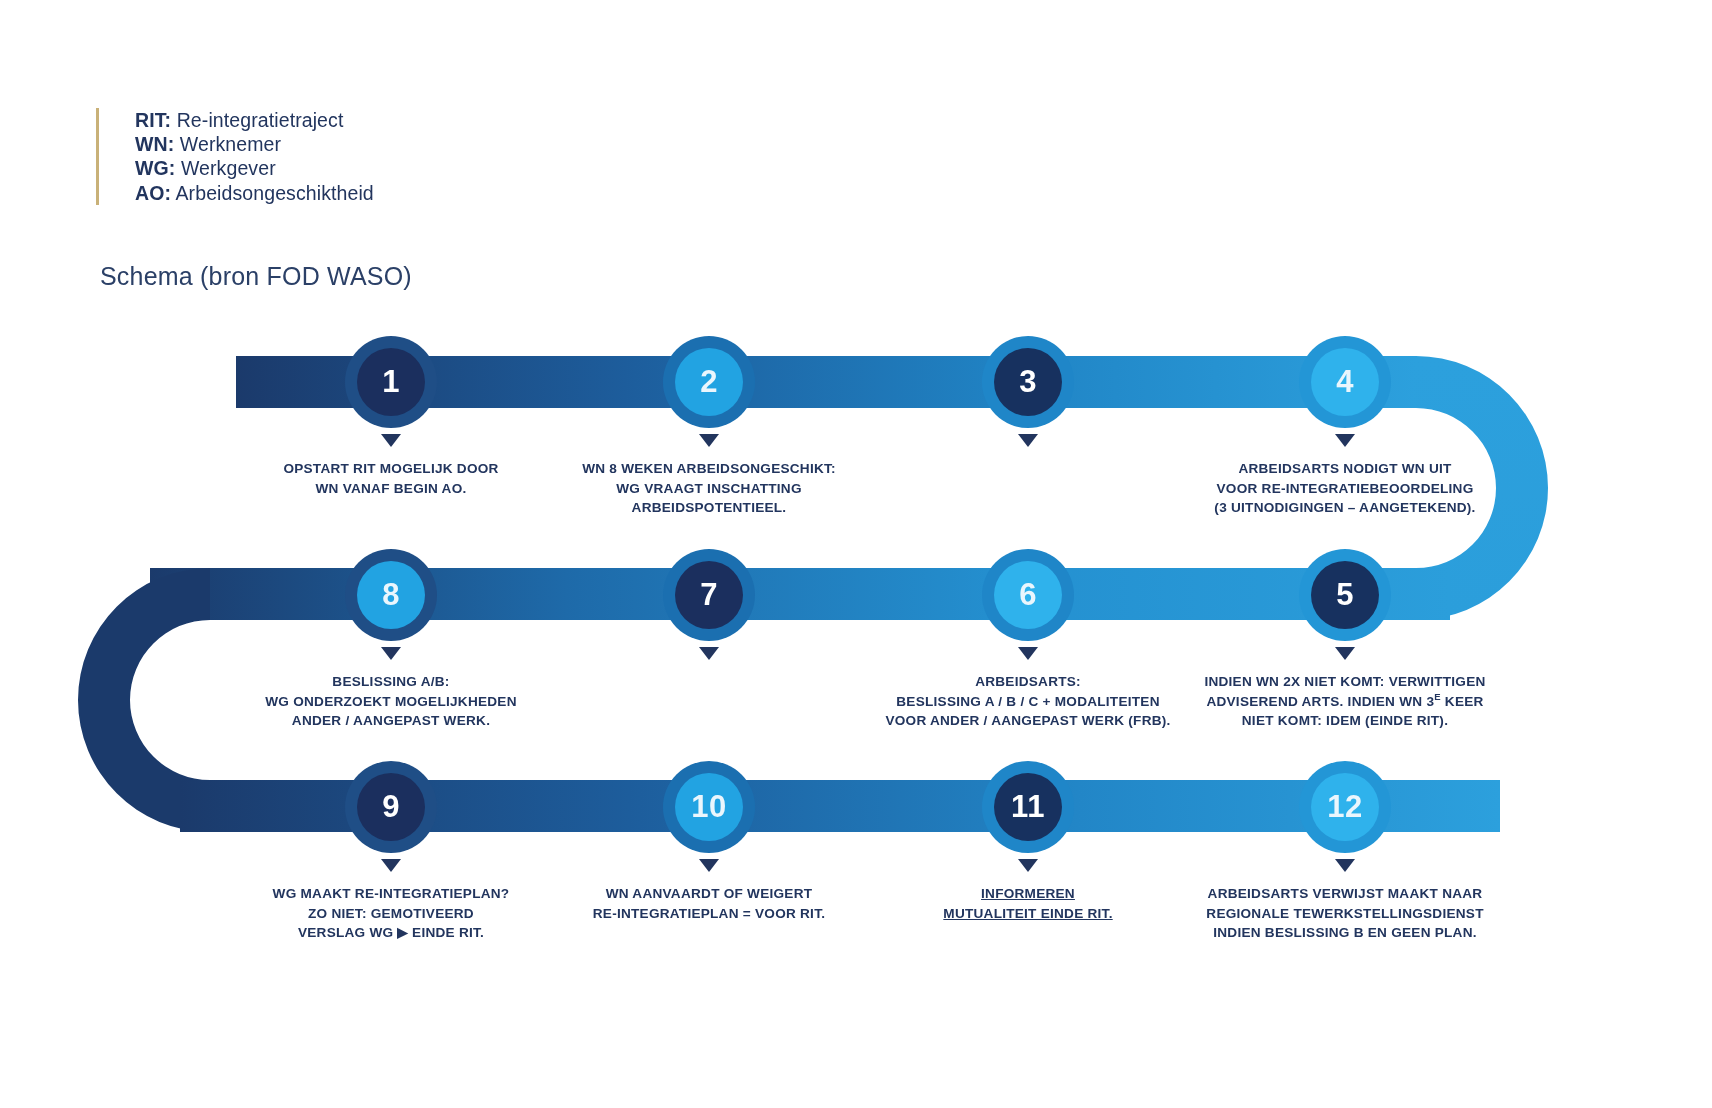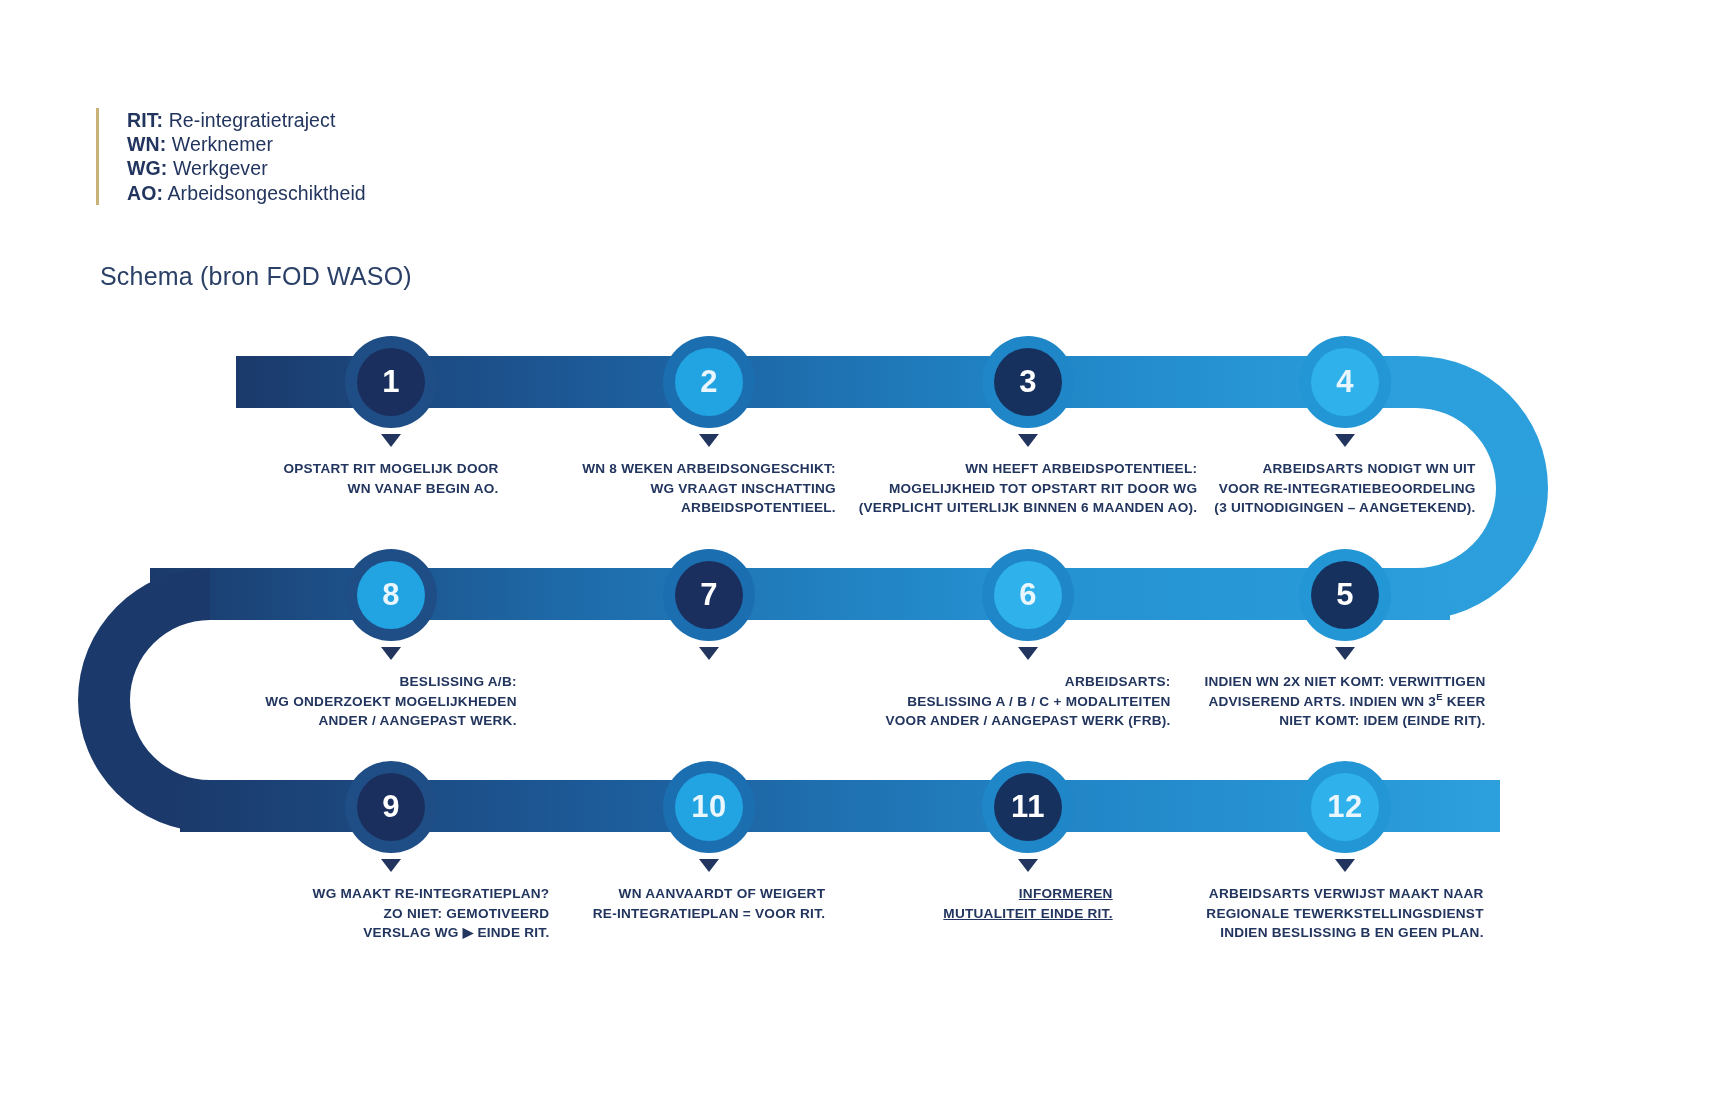--- a/index.html
+++ b/index.html
@@ -13,21 +13,21 @@
     position: relative;
     font-family: "Liberation Sans", sans-serif;
     overflow: hidden;
   }
 
   
   #legend {
     position: absolute;
     left: 96px;
     top: 108px;
-    padding-left: 28px;
+    padding-left: 36px;
     border-left: 3px solid #c9b178;
   }
   .legend-line {
     font-size: 19.5px;
     line-height: 24.2px;
     color: #22355e;
     white-space: nowrap;
     letter-spacing: 0.1px;
   }
   .legend-abbr { font-weight: bold; }
@@ -99,21 +99,21 @@
     position: absolute;
     transform: translateX(-50%);
     text-align: center;
     color: #22355e;
     font-size: 13.6px;
     font-weight: bold;
     line-height: 19.5px;
     letter-spacing: 0.25px;
     white-space: nowrap;
   }
-  .caption .cap-line { display: block; text-align: right; }
+  .caption .cap-line { display: block; }
   .caption sup {
     font-size: 9.5px;
     vertical-align: super;
     line-height: 0;
   }
 
   
   .pointer {
     position: absolute;
     width: 0;
@@ -243,46 +243,41 @@
 
   <div class="caption" style="left: 391px; top: 459px;">
       <span class="cap-line">OPSTART RIT MOGELIJK DOOR</span>
       <span class="cap-line">WN VANAF BEGIN AO.</span>
     </div>
   <div class="caption" style="left: 709px; top: 459px;">
       <span class="cap-line">WN 8 WEKEN ARBEIDSONGESCHIKT:</span>
       <span class="cap-line">WG VRAAGT INSCHATTING</span>
       <span class="cap-line">ARBEIDSPOTENTIEEL.</span>
     </div>
-  <div class="caption" style="left: 1028px; top: 459px;">
-      <span class="cap-line">WN HEEFT ARBEIDSPOTENTIEEL:</span>
-      <span class="cap-line">MOGELIJKHEID TOT OPSTART RIT DOOR WG</span>
-      <span class="cap-line">(VERPLICHT UITERLIJK BINNEN 6 MAANDEN AO).</span>
-    </div>
   <div class="caption" style="left: 1345px; top: 459px;">
       <span class="cap-line">ARBEIDSARTS NODIGT WN UIT</span>
       <span class="cap-line">VOOR RE-INTEGRATIEBEOORDELING</span>
       <span class="cap-line">(3 UITNODIGINGEN – AANGETEKEND).</span>
     </div>
   <div class="caption" style="left: 1345px; top: 672px;">
       <span class="cap-line">INDIEN WN 2X NIET KOMT: VERWITTIGEN</span>
       <span class="cap-line">ADVISEREND ARTS. INDIEN WN 3<sup>E</sup> KEER</span>
       <span class="cap-line">NIET KOMT: IDEM (EINDE RIT).</span>
     </div>
   <div class="caption" style="left: 1028px; top: 672px;">
       <span class="cap-line">ARBEIDSARTS:</span>
       <span class="cap-line">BESLISSING A / B / C + MODALITEITEN</span>
       <span class="cap-line">VOOR ANDER / AANGEPAST WERK (FRB).</span>
     </div>
   <div class="caption" style="left: 391px; top: 672px;">
       <span class="cap-line">BESLISSING A/B:</span>
       <span class="cap-line">WG ONDERZOEKT MOGELIJKHEDEN</span>
       <span class="cap-line">ANDER / AANGEPAST WERK.</span>
     </div>
-  <div class="caption" style="left: 391px; top: 884px; margin-left: 40px;">
+  <div class="caption" style="left: 391px; top: 884px;">
       <span class="cap-line">WG MAAKT RE-INTEGRATIEPLAN?</span>
       <span class="cap-line">ZO NIET: GEMOTIVEERD</span>
       <span class="cap-line">VERSLAG WG ▶ EINDE RIT.</span>
     </div>
   <div class="caption" style="left: 709px; top: 884px;">
       <span class="cap-line">WN AANVAARDT OF WEIGERT</span>
       <span class="cap-line">RE-INTEGRATIEPLAN = VOOR RIT.</span>
     </div>
   <div class="caption" style="left: 1028px; top: 884px; text-decoration: underline;">
       <span class="cap-line">INFORMEREN</span>

